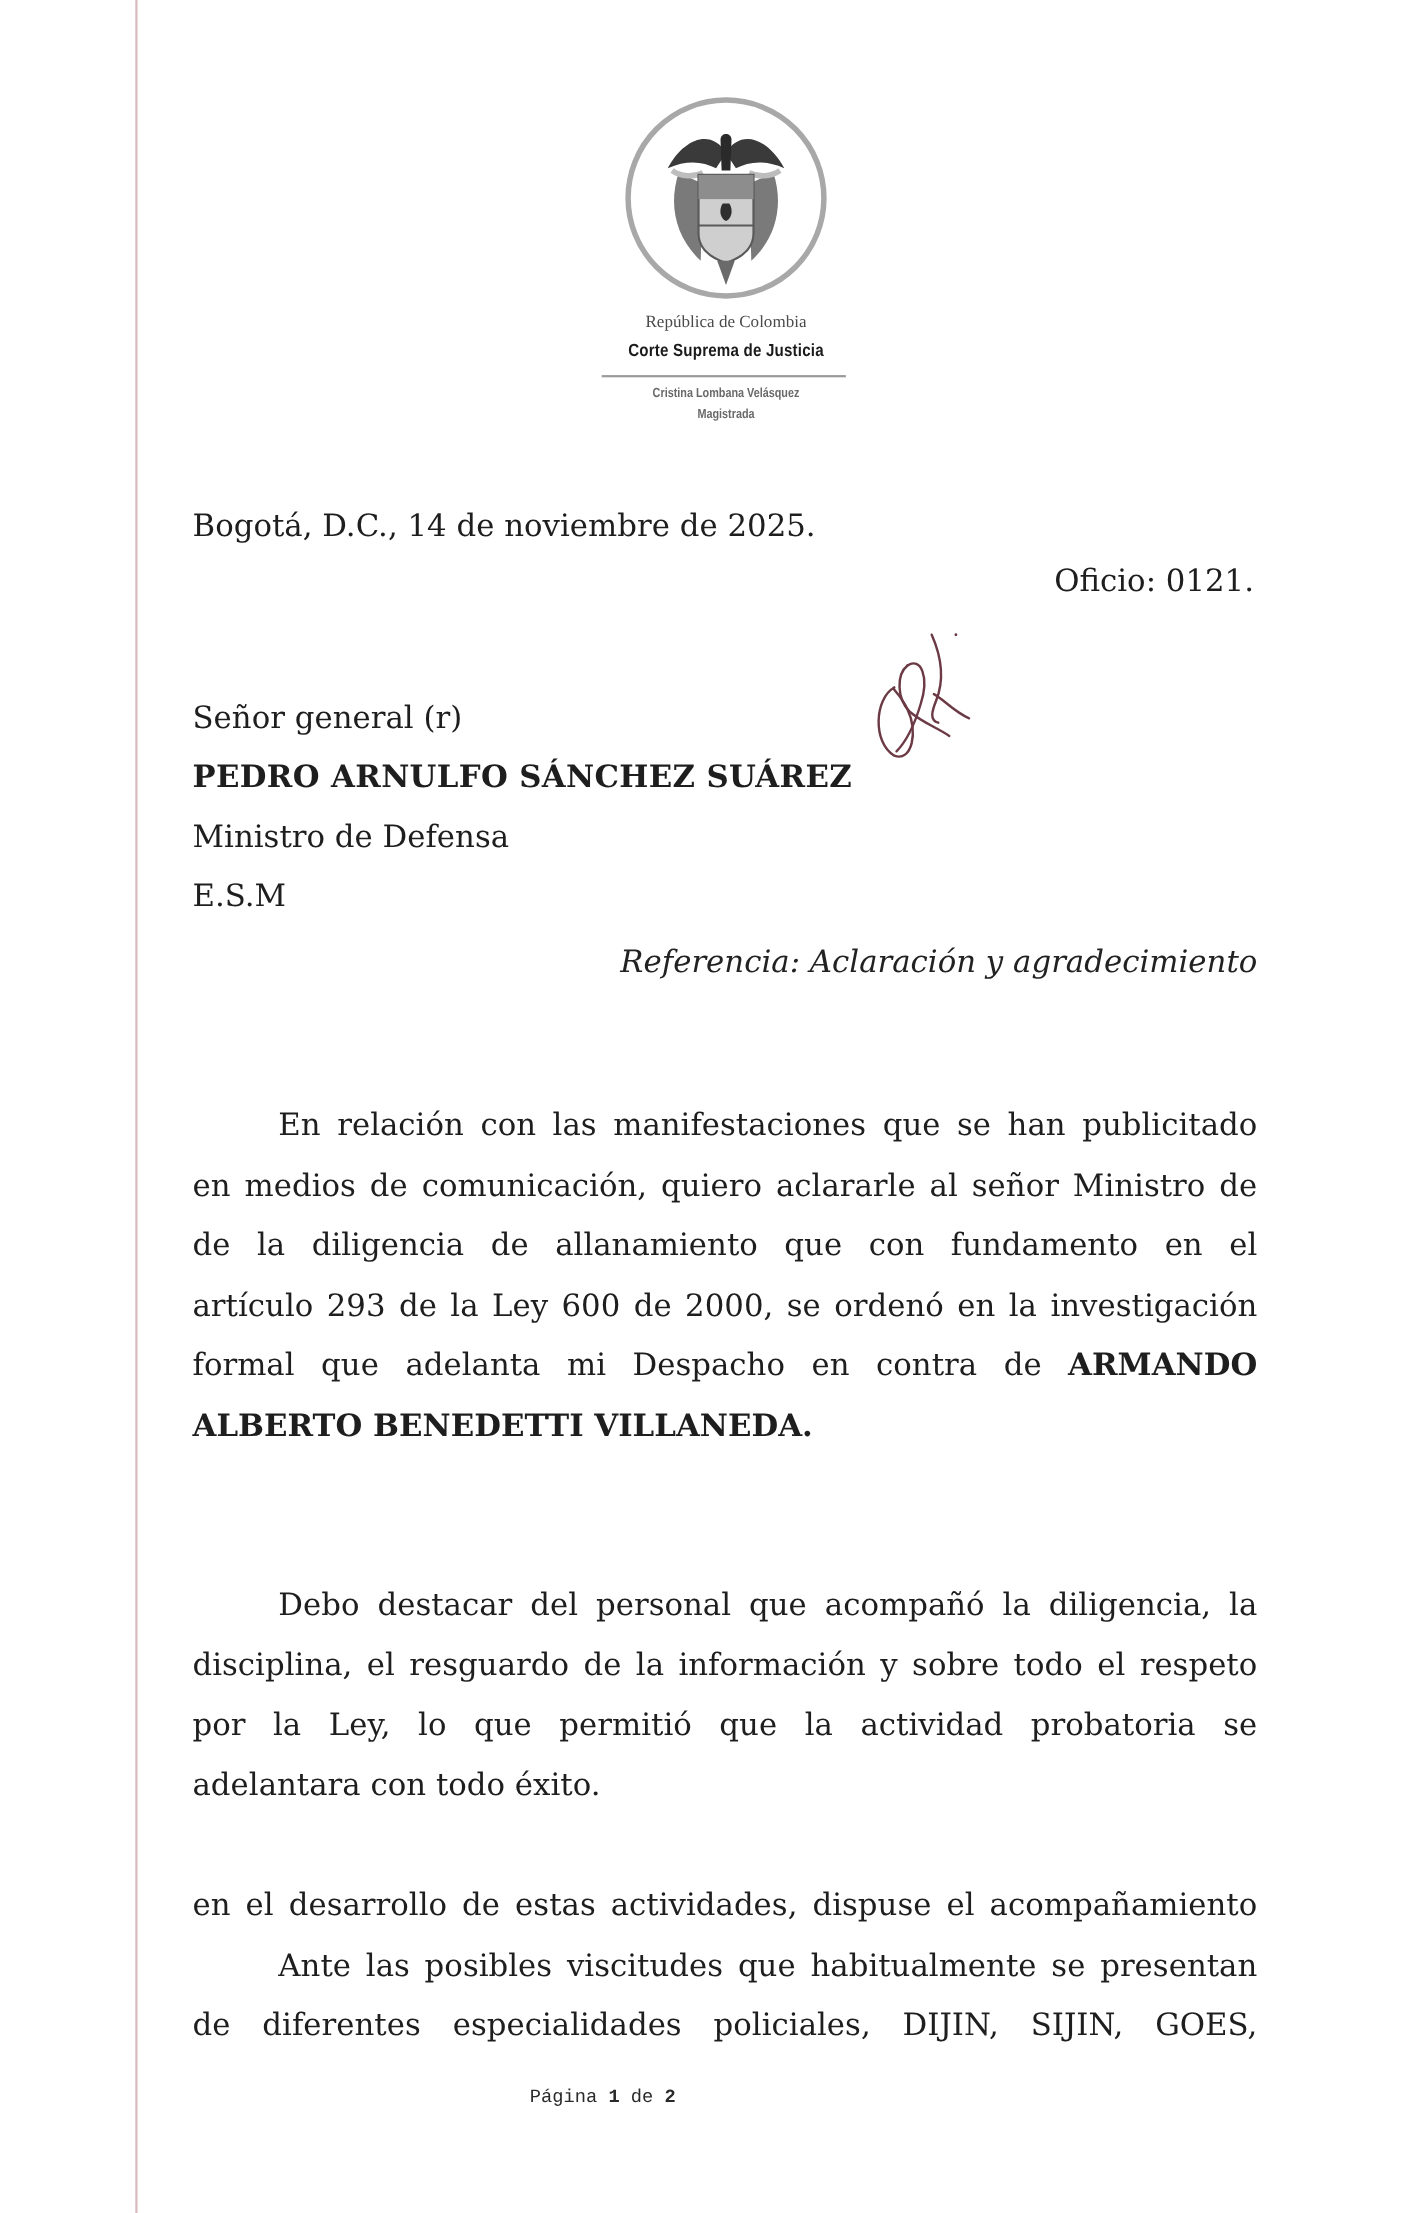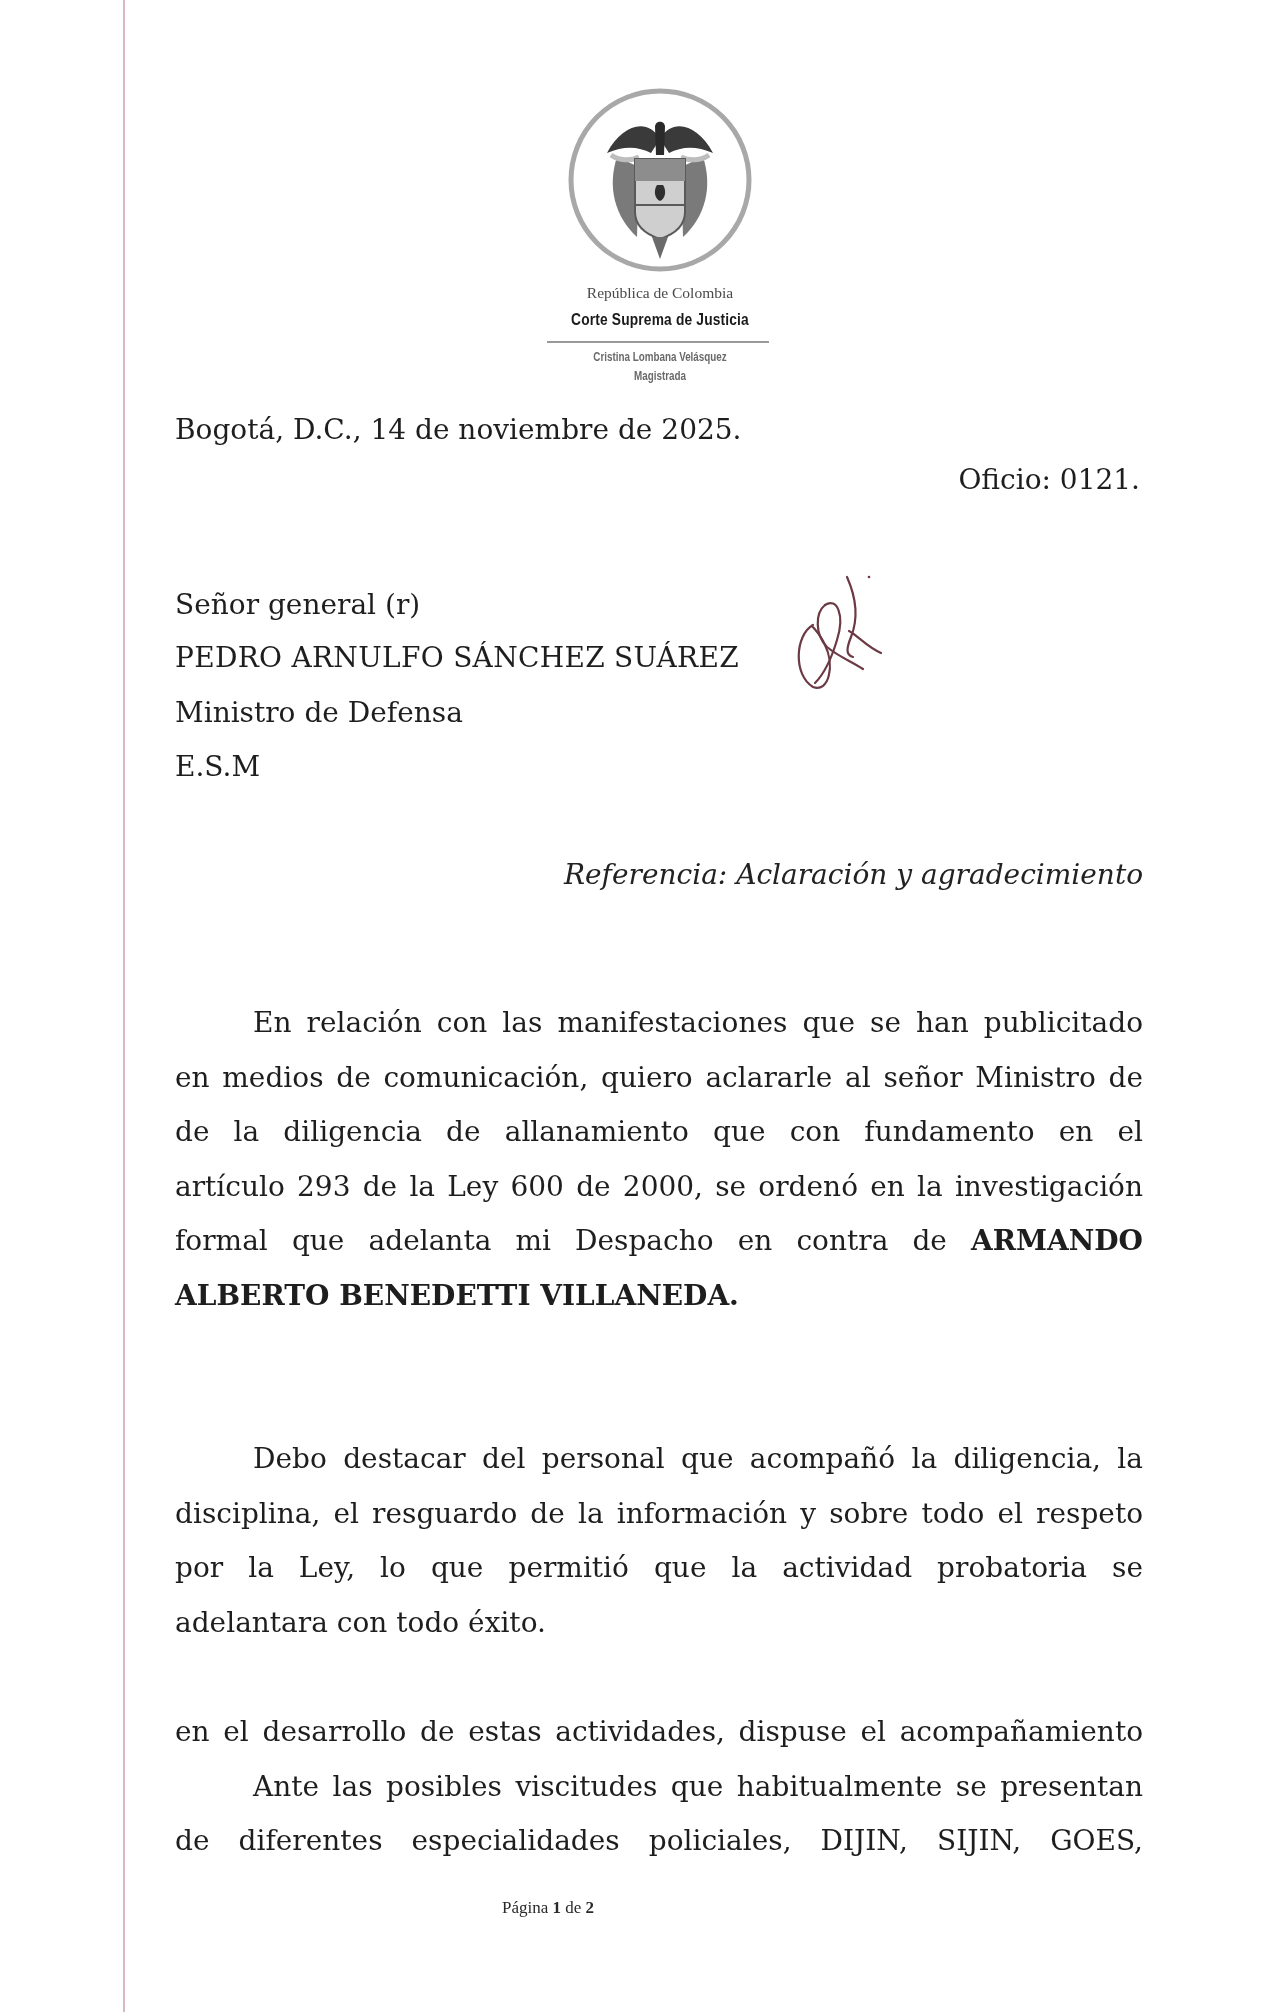--- a/index.html
+++ b/index.html
@@ -79,27 +79,28 @@
       color: #6a6a6a;
       transform: scaleX(0.82);
     }
 
     
     .txt {
       font-size: 28px;
       line-height: 34px;
       white-space: nowrap;
       color: #1e1e1e;
+      margin-top: 48px;
     }
     .date-line { left: 175px; top: 413px; }
     .oficio { right: 140px; top: 463px; }
 
     .addr { left: 175px; }
     .addr-salutation { top: 588px; }
-    .addr-name { top: 641px; font-weight: normal; letter-spacing: 0.3px; }
+    .addr-name { top: 641px; font-weight: bold; letter-spacing: 0.3px; }
     .addr-title { top: 696px; }
     .addr-esm { top: 750px; text-align: center; }
 
     .signature {
       position: absolute;
       left: 785px;
       top: 565px;
       width: 110px;
       height: 130px;
     }
@@ -144,21 +145,21 @@
     .p1 { top: 996px; }
     .p2 { top: 1432px; }
     .p3 { top: 1705px; }
 
     .footer {
       position: absolute;
       left: 0;
       width: 1096px;
       top: 1898px;
       text-align: center;
-      font-family: Liberation Serif, serif;
+      font-family: Liberation Mono, monospace;
       font-size: 17px;
       color: #2a2a2a;
     }
     .footer b { font-weight: bold; }
   </style>
 </head>
 <body>
 
 <div class="margin-line"></div>
 

